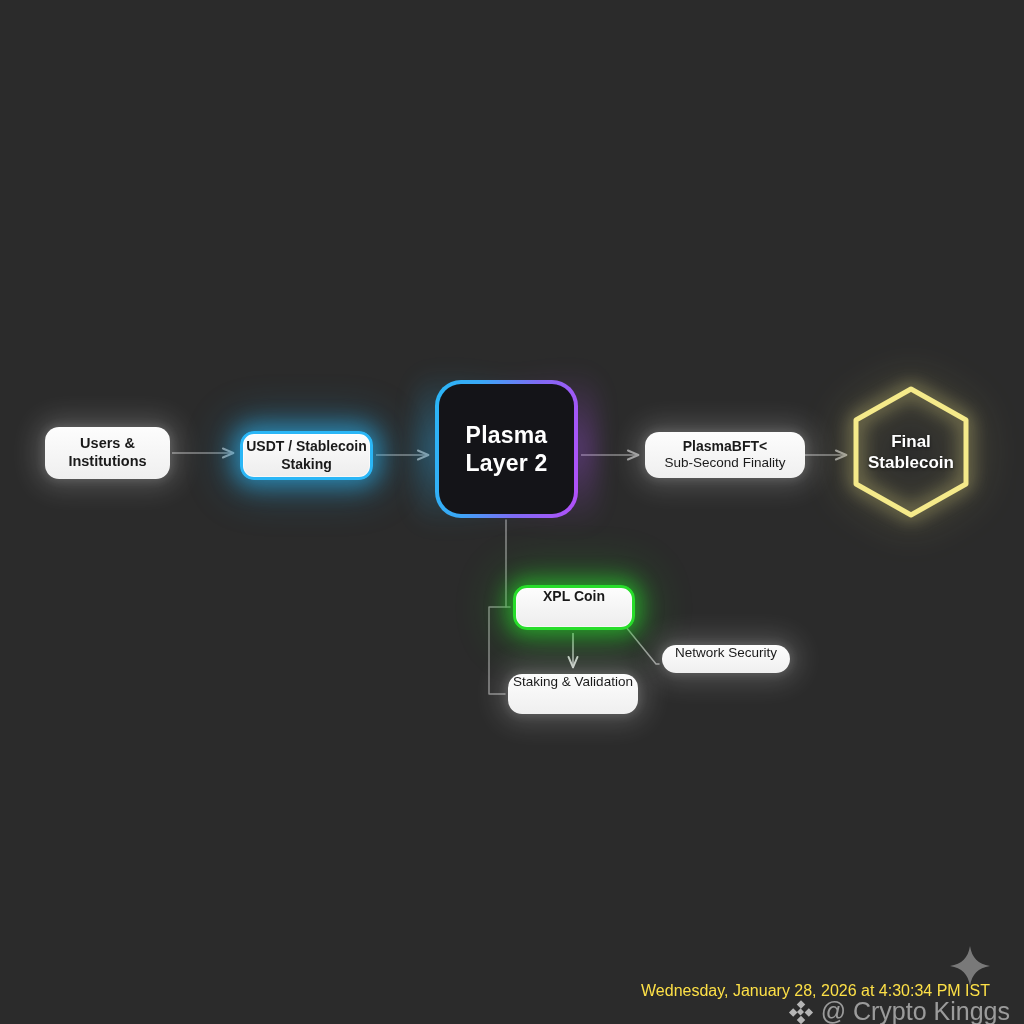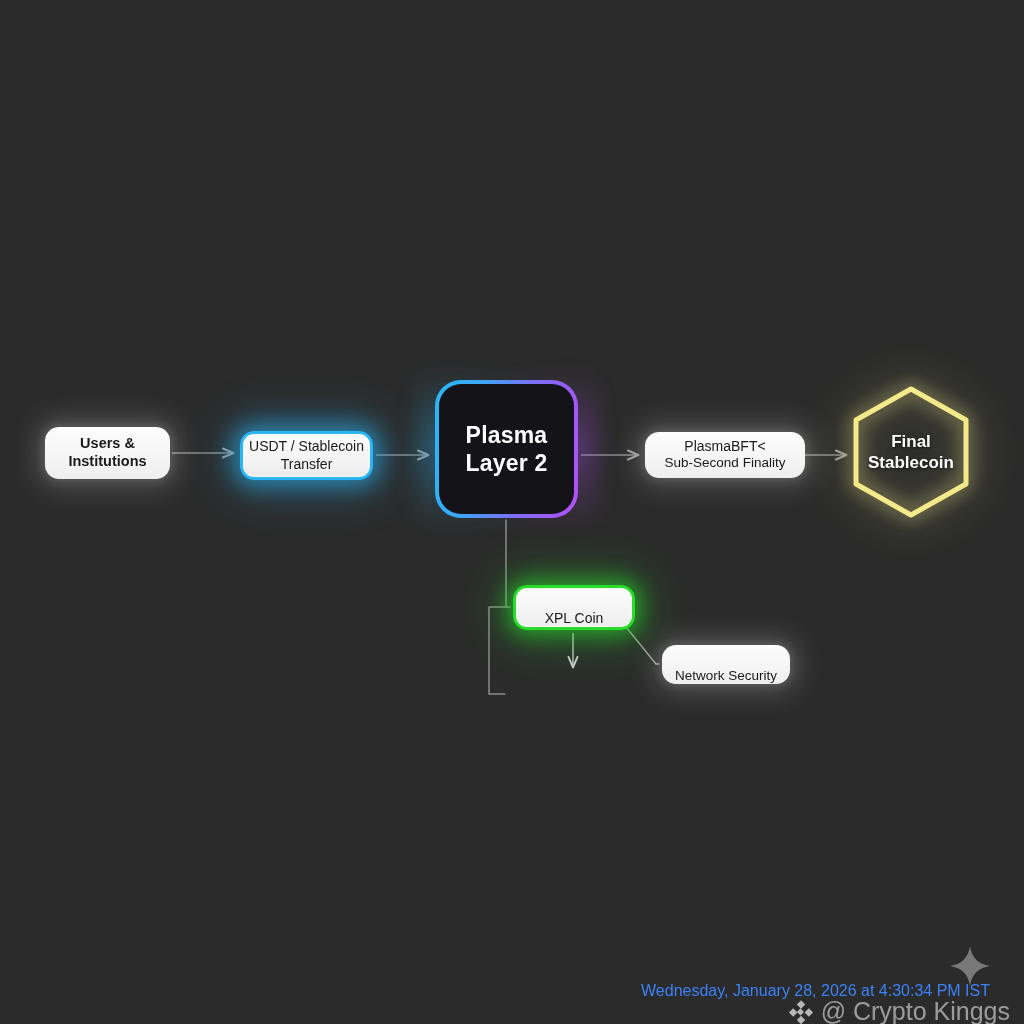--- a/index.html
+++ b/index.html
@@ -8,21 +8,21 @@
     background:#2b2b2b;
     font-family:"Liberation Sans", sans-serif;
     overflow:hidden;
     position:relative;
   }
   #canvas{position:absolute;inset:0;width:1024px;height:1024px;}
   svg#edges{position:absolute;left:0;top:0;width:1024px;height:1024px;overflow:visible;}
 
   .node{
     position:absolute;
-    display:flex;align-items:flex-end;justify-content:center;
+    display:flex;align-items:flex-start;justify-content:center;
     text-align:center;
     box-sizing:border-box;
     color:#1a1a1a;
     line-height:1.22;
   }
   .plain{
     background:linear-gradient(180deg,#fdfdfd 0%,#efefef 100%);
     border-radius:14px;
     box-shadow:0 0 26px 10px rgba(255,255,255,0.17),
                0 0 10px 2px rgba(255,255,255,0.13);
@@ -67,28 +67,28 @@
   }
   .hex-wrap{position:absolute;}
   .hex-label{
     position:absolute;inset:0;
     display:flex;align-items:center;justify-content:center;
     color:#ffffff;font-weight:bold;font-size:17px;
     text-align:center;line-height:1.25;
     text-shadow:0 1px 3px rgba(0,0,0,.6);
   }
   .t1{font-size:14.5px;font-weight:bold;}
-  .t2{font-size:14px;font-weight:normal;}
+  .t2{font-size:14px;font-weight:bold;}
   .t-sm{font-size:13.5px;font-weight:normal;}
   .two-line{display:flex;flex-direction:column;align-items:center;}
 
   #timestamp{
     position:absolute;
     right:34px;bottom:24px;
-    color:#3b82f6;font-size:16px;
+    color:#fde047;font-size:16px;
     white-space:nowrap;
   }
   #watermark{
     position:absolute;
     right:14px;bottom:-2px;
     display:flex;align-items:center;gap:7px;
     color:rgba(225,225,225,0.62);
     font-size:25px;
     white-space:nowrap;
   }
@@ -126,21 +126,21 @@
     <path d="M626,627 L656,664 L659,664" fill="none" stroke="#9a9a9a" stroke-width="1.5" stroke-linecap="round" stroke-linejoin="round"></path>
   </svg>
 
   <div class="node plain two-line" style="left:45px;top:427px;width:125px;height:52px;">
     <span class="t1">Users &amp;</span>
     <span class="t1">Institutions</span>
   </div>
 
   <div class="node cyan two-line" style="left:240px;top:431px;width:133px;height:49px;">
     <span class="t2">USDT / Stablecoin</span>
-    <span class="t2">Transfer</span>
+    <span class="t2">Staking</span>
   </div>
 
   <div class="hub-glow" style="left:415px;top:360px;width:183px;height:178px;"></div>
   <div class="node hub two-line" style="left:435px;top:380px;width:143px;height:138px;">
     <span>Plasma</span>
     <span>Layer 2</span>
   </div>
 
   <div class="node plain two-line" style="left:645px;top:432px;width:160px;height:46px;">
     <span class="t2">PlasmaBFT&lt;</span>
@@ -154,24 +154,27 @@
     <div class="hex-label two-line">
       <span>Final</span>
       <span>Stablecoin</span>
     </div>
   </div>
 
   <div class="node green" style="left:513px;top:585px;width:122px;height:45px;">
     <span class="t2">XPL Coin</span>
   </div>
 
-  <div class="node plain" style="left:662px;top:645px;width:128px;height:39px;">
+  <div class="node plain" style="left:662px;top:645px;width:128px;height:28px;">
     <span class="t-sm">Network Security</span>
   </div>
 
+  <div class="node plain" style="left:508px;top:674px;width:130px;height:40px;">
+    <span class="t-sm">Staking &amp; Validation</span>
+  </div>
 
   <svg id="sparkle" width="44" height="44" viewBox="0 0 44 44">
     <path d="M22 2 C24 14 30 20 42 22 C30 24 24 30 22 42 C20 30 14 24 2 22 C14 20 20 14 22 2 Z" fill="#b9b9b9"></path>
   </svg>
 
   <div id="timestamp">Wednesday, January 28, 2026 at 4:30:34 PM IST</div>
 
   <div id="watermark">
     <svg width="26" height="26" viewBox="0 0 26 26">
       <g fill="rgba(235,235,235,0.72)">

